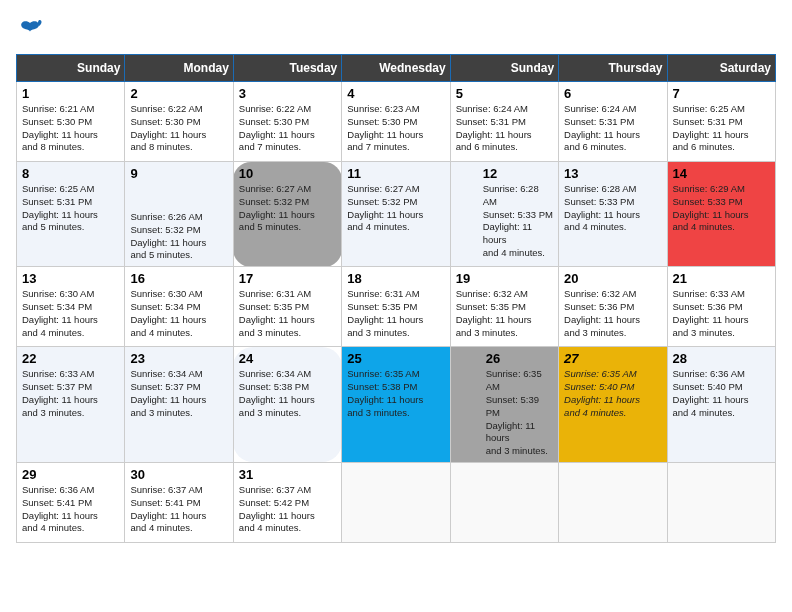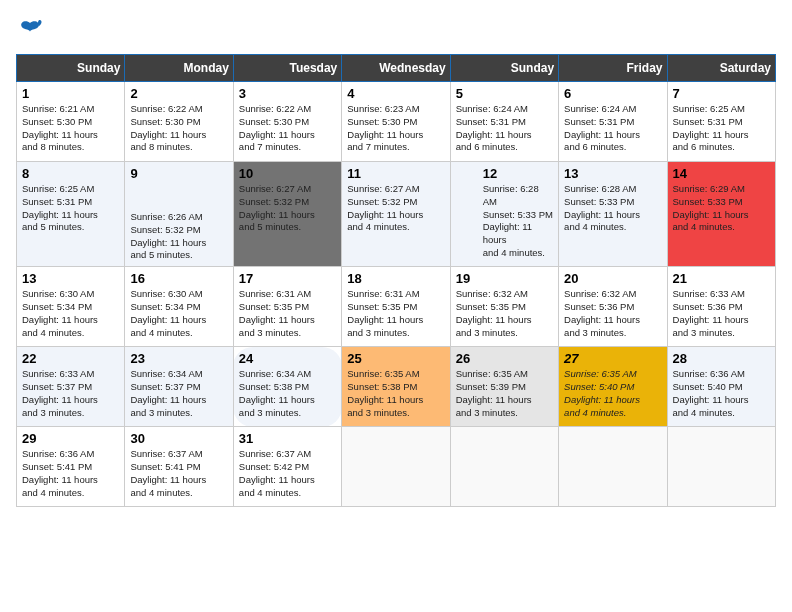--- a/index.html
+++ b/index.html
@@ -108,21 +108,21 @@
 
 <table class="calendar">
   <thead>
     <tr>
 
     <th>Sunday</th>
         <th>Monday</th>
         <th>Tuesday</th>
         <th>Wednesday</th>
         <th>Sunday</th>
-        <th>Friday</th>
+        <th>Thursday</th>
         <th>Saturday</th>
       </tr>
   </thead>
   <tbody id="calendar-body">
   <tr>
         <td>
           <span class="day-num">1</span>
           <div class="cell-text" style="white-space: pre-line;">Sunrise: 6:21 AM
 Sunset: 5:30 PM
 Daylight: 11 hours
@@ -179,21 +179,21 @@
 Daylight: 11 hours
 and 5 minutes.</div>
         </td>
         <td style="background: rgb(240, 244, 250);">
           <span class="day-num">9</span>
           <div class="cell-text" style="white-space: pre-line; margin-top: 30px;">Sunrise: 6:26 AM
 Sunset: 5:32 PM
 Daylight: 11 hours
 and 5 minutes.</div>
         </td>
-        <td style="background: #737373;">
+        <td style="background: #a3a3a3; border-radius: 18px;">
           <span class="day-num">10</span>
           <div class="cell-text" style="white-space: pre-line;">Sunrise: 6:27 AM
 Sunset: 5:32 PM
 Daylight: 11 hours
 and 5 minutes.</div>
         </td>
         <td style="background: rgb(240, 244, 250);">
           <span class="day-num">11</span>
           <div class="cell-text" style="white-space: pre-line;">Sunrise: 6:27 AM
 Sunset: 5:32 PM
@@ -288,28 +288,28 @@
 Daylight: 11 hours
 and 3 minutes.</div>
         </td>
         <td style="background: rgb(240, 244, 250); border-radius: 20px;">
           <span class="day-num">24</span>
           <div class="cell-text" style="white-space: pre-line;">Sunrise: 6:34 AM
 Sunset: 5:38 PM
 Daylight: 11 hours
 and 3 minutes.</div>
         </td>
-        <td style="background: #fdba74;">
+        <td style="background: #0ea5e9;">
           <span class="day-num">25</span>
           <div class="cell-text" style="white-space: pre-line;">Sunrise: 6:35 AM
 Sunset: 5:38 PM
 Daylight: 11 hours
 and 3 minutes.</div>
         </td>
-        <td style="background: #e5e5e5;">
+        <td style="background: #a3a3a3; padding-left: 35px;">
           <span class="day-num">26</span>
           <div class="cell-text" style="white-space: pre-line;">Sunrise: 6:35 AM
 Sunset: 5:39 PM
 Daylight: 11 hours
 and 3 minutes.</div>
         </td>
         <td style="background: #eab308; font-style: italic;">
           <span class="day-num">27</span>
           <div class="cell-text" style="white-space: pre-line;">Sunrise: 6:35 AM
 Sunset: 5:40 PM

